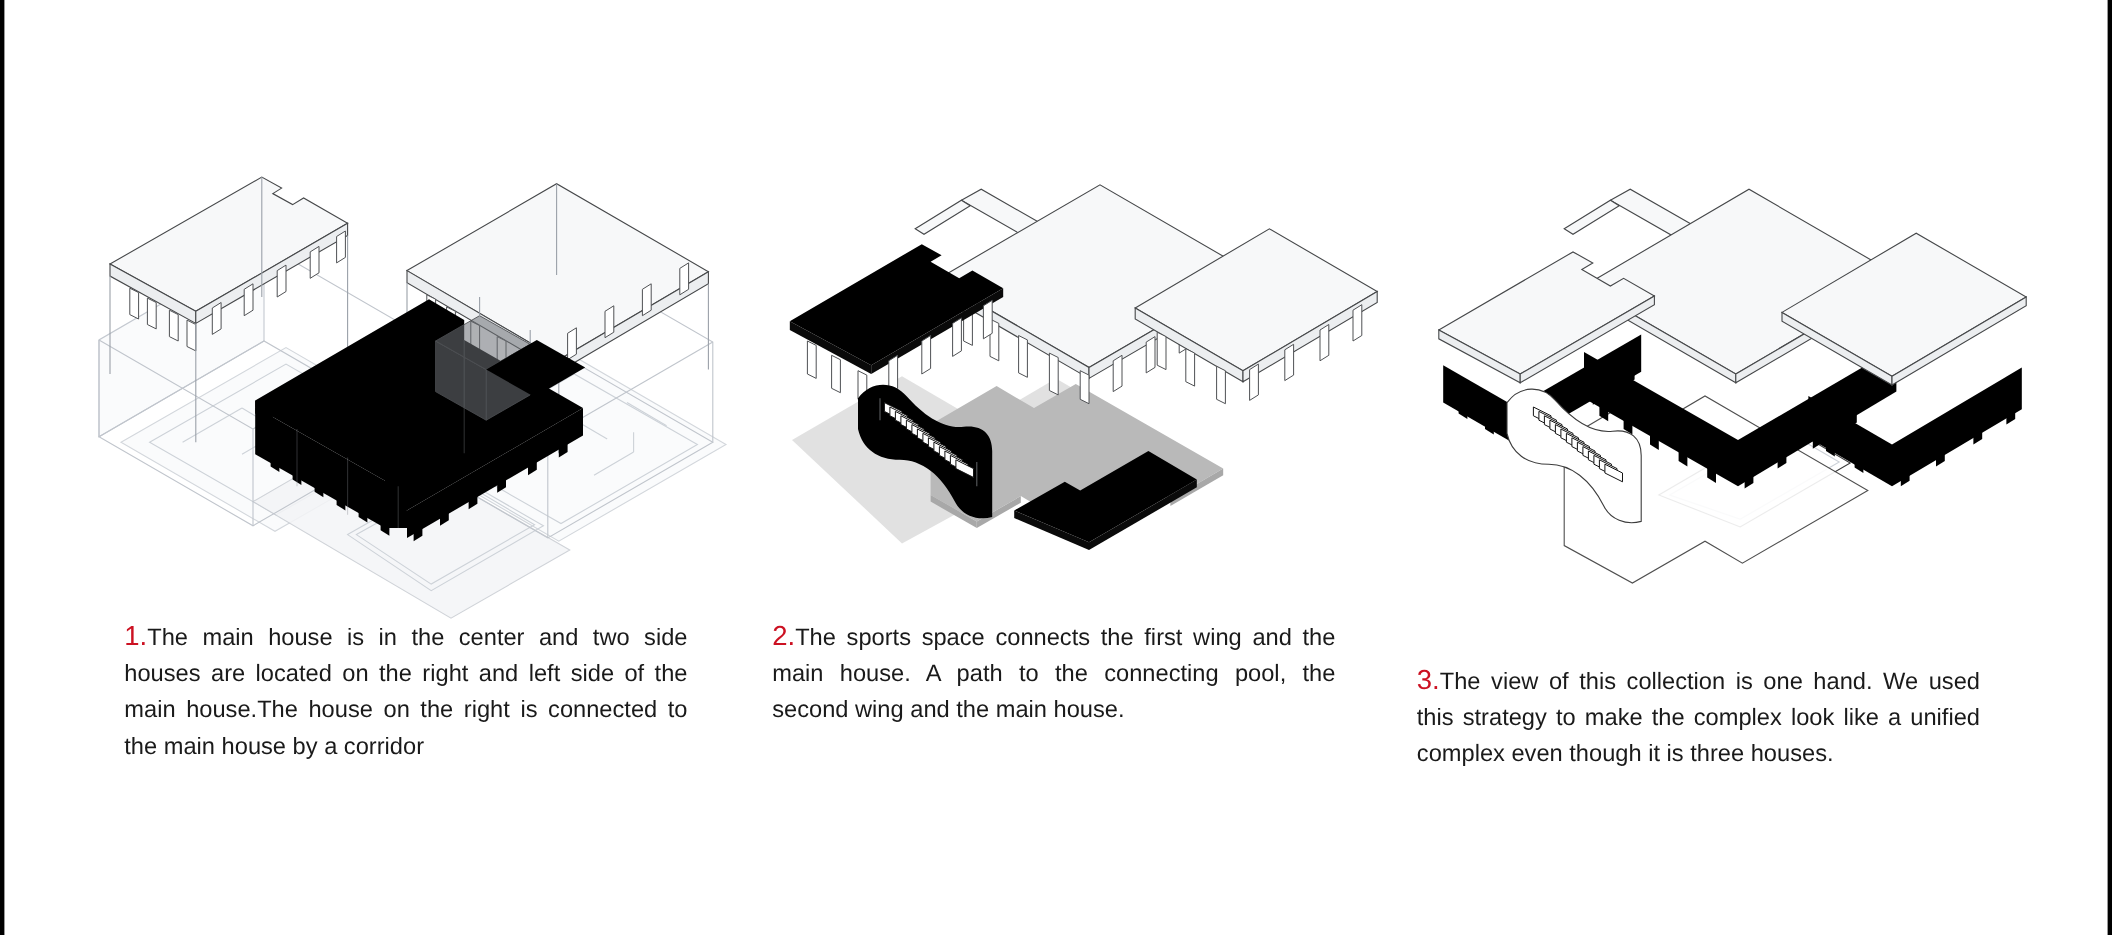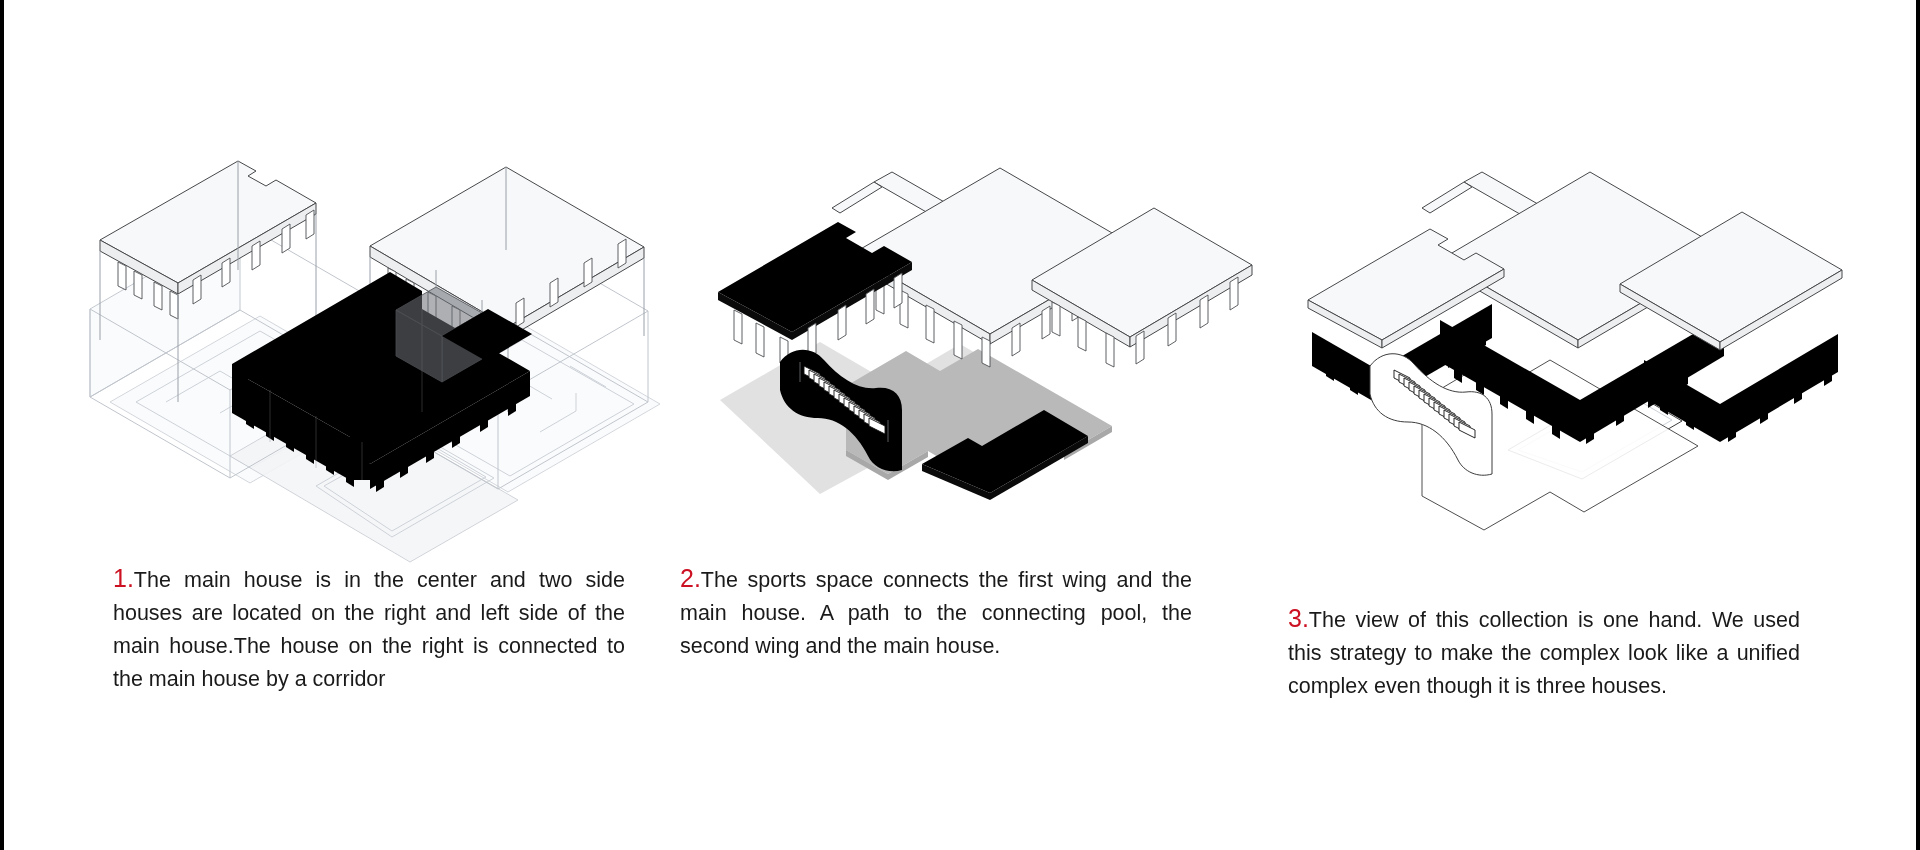--- a/index.html
+++ b/index.html
@@ -55,21 +55,21 @@
     top: 562px;
     width: 512px;
     font-size: 21.5px;
     line-height: 33px;
     color: #1a1a1a;
     text-align: justify;
     text-justify: inter-word;
     font-family: "Liberation Sans", sans-serif;
   }
   .caption.c1 { left: 113px; }
-  .caption.c2 { left: 680px; }
+  .caption.c2 { left: 702px; }
   .caption.c3 { left: 1288px; margin-top: 40px; }
   .caption .num {
     color: #cc1122;
     font-size: 25px;
     font-weight: 400;
   }
   .caption .txt { }
 
   
   .k-solid   { fill: #000000; }

